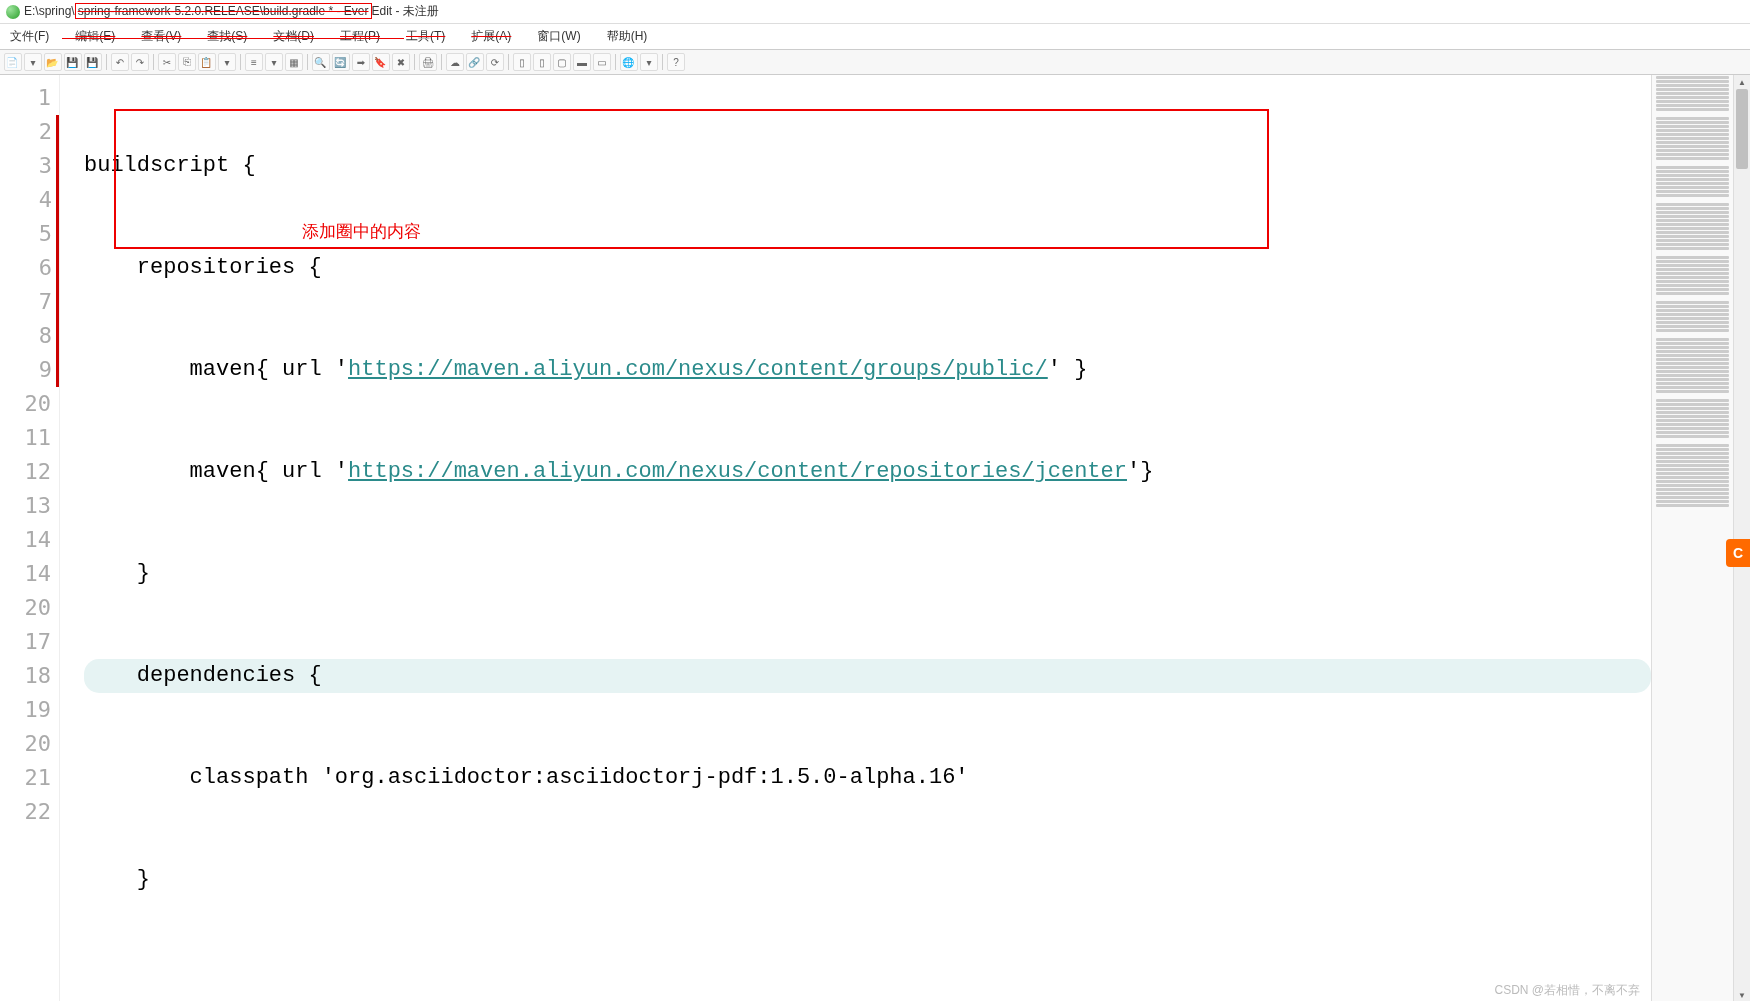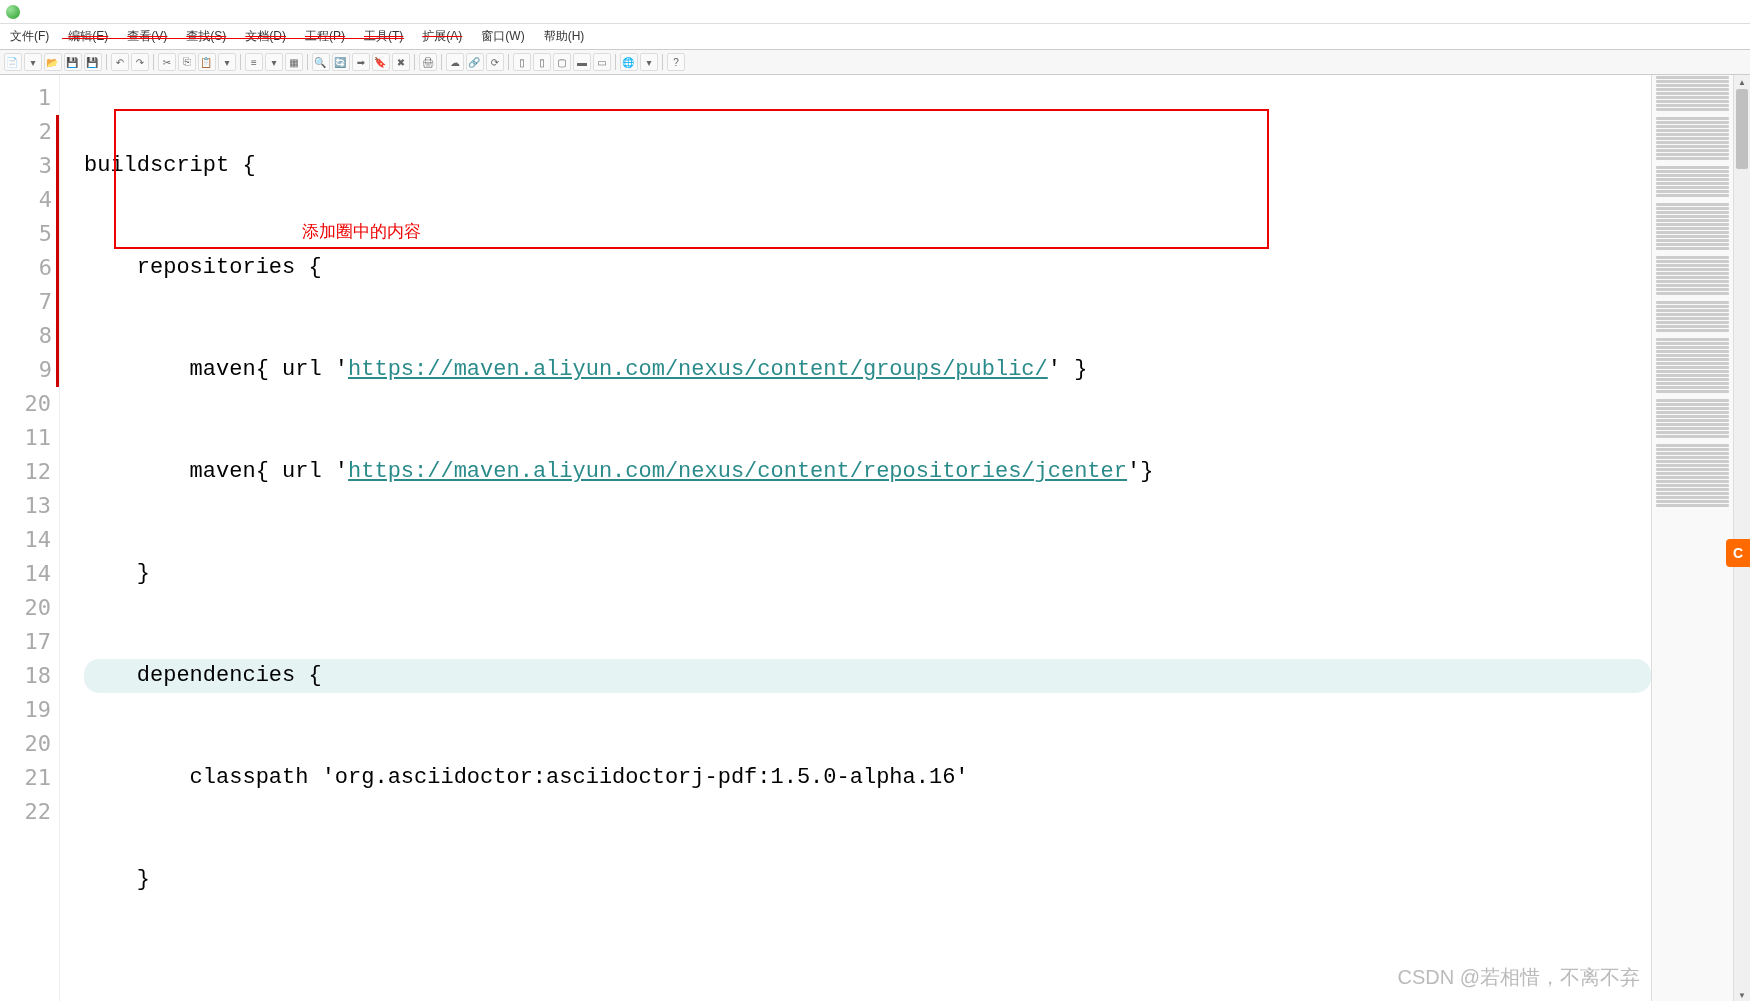--- a/index.html
+++ b/index.html
@@ -1,21 +1,21 @@
 <!DOCTYPE html>
 <html><head>
   <meta charset="utf-8">
   <style>
     * { margin: 0; padding: 0; box-sizing: border-box; }
     body { font-family: Tahoma, "Microsoft YaHei", sans-serif; font-size: 12px; background: #fff; overflow: hidden; }
     .title-bar { display: flex; align-items: center; height: 24px; padding: 2px 6px; background: #fff; border-bottom: 1px solid #ddd; gap: 4px; }
     .app-icon { width: 14px; height: 14px; border-radius: 50%; background: radial-gradient(circle at 30% 30%, #9ce39c, #2a9f2a); }
     .title-text { color: #333; }
     .title-text .red-box { color: #333; border: 1px solid #e00; padding: 0 2px; text-decoration: line-through; text-decoration-color: #e00; }
-    .menu-bar { display: flex; gap: 7px; padding: 2px 4px; background: #fff; border-bottom: 1px solid #ccc; }
+    .menu-bar { display: flex; gap: 14px; padding: 2px 4px; background: #fff; border-bottom: 1px solid #ccc; }
     .menu-item { padding: 2px 6px; color: #333; cursor: default; white-space: nowrap; }
     .toolbar { display: flex; align-items: center; gap: 2px; padding: 3px 4px; background: #f7f7f7; border-bottom: 1px solid #ccc; }
     .tb-btn { width: 18px; height: 18px; display: flex; align-items: center; justify-content: center; background: #fafafa; border: 1px solid #ddd; border-radius: 2px; font-size: 10px; color: #666; cursor: pointer; }
     .tb-sep { width: 1px; height: 16px; background: #ccc; margin: 0 2px; }
     .editor-area { display: flex; height: calc(100vh - 74px); position: relative; }
     .gutter { width: 60px; background: #fff; text-align: right; padding: 6px 8px 6px 0; color: #aaa; font-family: Consolas, monospace; font-size: 22px; line-height: 34px; user-select: none; border-right: 1px solid #eee; }
     .gutter .ln.mod { border-right: 3px solid #c00; padding-right: 4px; margin-right: -8px; }
     .code { flex: 1; padding: 6px 0 6px 4px; font-family: Consolas, "Courier New", monospace; font-size: 22px; line-height: 34px; white-space: pre; position: relative; overflow: hidden; margin-left: 20px; }
     .code .line { height: 34px; }
     .code .hl { background: #e6f3f3; border-radius: 15px; }
@@ -24,29 +24,32 @@
     .red-rect { position: absolute; border: 2px solid #e00; pointer-events: none; }
     .red-line { position: absolute; height: 1px; background: #e00; pointer-events: none; }
     .minimap { width: 82px; background: #f9f9f9; border-left: 1px solid #ddd; position: relative; overflow: hidden; }
     .minimap-line { height: 3px; margin: 1px 4px; background: #ccc; border-radius: 1px; }
     .minimap-block { margin-bottom: 6px; }
     .scrollbar { width: 17px; background: #f0f0f0; border-left: 1px solid #ddd; position: relative; }
     .scroll-thumb { position: absolute; top: 14px; left: 2px; right: 2px; height: 80px; background: #c0c0c0; border-radius: 2px; }
     .scroll-arrow { position: absolute; left: 0; right: 0; height: 14px; display: flex; align-items: center; justify-content: center; font-size: 8px; color: #666; cursor: pointer; }
     .scroll-arrow.up { top: 0; }
     .scroll-arrow.down { bottom: 0; }
-    .watermark { position: absolute; bottom: 10px; right: 110px; color: #bbb; font-size: 20px; font-family: "Microsoft YaHei", sans-serif; pointer-events: none; margin-top: 44px; }
+    .watermark { position: absolute; bottom: 2px; right: 110px; color: #bbb; font-size: 12px; font-family: "Microsoft YaHei", sans-serif; pointer-events: none; margin-top: 44px; }
     .side-badge { position: absolute; right: 0; top: 50%; width: 24px; height: 28px; background: #ff6a00; border-radius: 4px 0 0 4px; display: flex; align-items: center; justify-content: center; color: #fff; font-weight: bold; font-size: 14px; }
     .menu-strike { text-decoration: line-through; text-decoration-color: #e00; }
   </style>
 </head>
 <body>
 
 <div class="title-bar">
   <div class="app-icon"></div>
+  <span class="title-text">
+    <span>E:\spring\</span><span class="red-box">spring-framework-5.2.0.RELEASE\build.gradle * - Ever</span><span>Edit - 未注册</span>
+  </span>
 </div>
 
 <div class="menu-bar">
   <div class="menu-item">文件(F)</div>
   <div class="menu-item menu-strike">编辑(E)</div>
   <div class="menu-item menu-strike">查看(V)</div>
   <div class="menu-item menu-strike">查找(S)</div>
   <div class="menu-item menu-strike">文档(D)</div>
   <div class="menu-item menu-strike">工程(P)</div>
   <div class="menu-item menu-strike">工具(T)</div>

